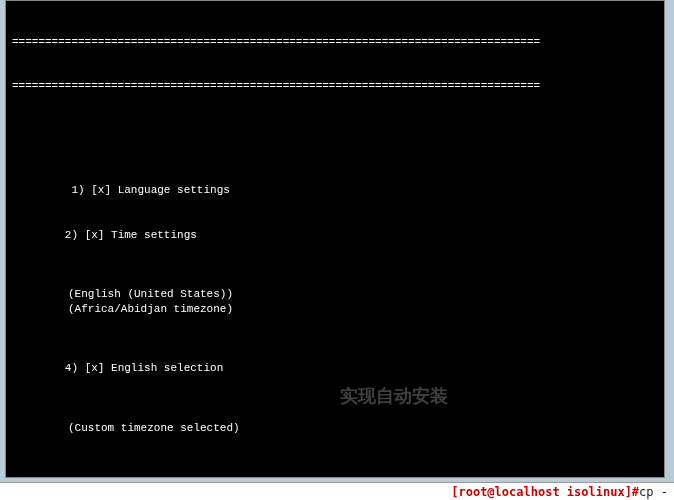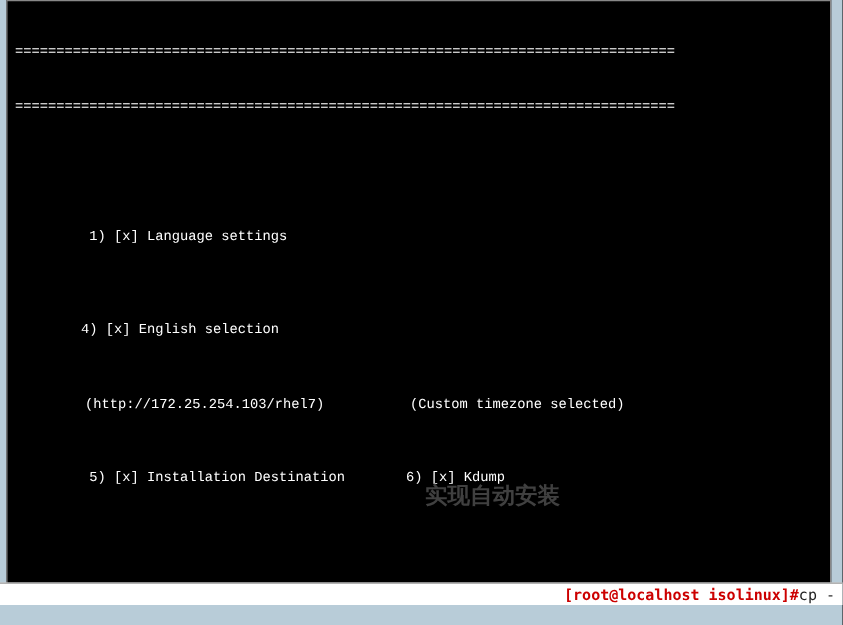--- a/index.html
+++ b/index.html
@@ -26,37 +26,37 @@
       white-space: pre;
       overflow: hidden;
     }
     .divider {
       letter-spacing: 0;
       overflow: hidden;
       white-space: nowrap;
     }
     .section-title { margin: 2px 0 6px 0; }
     .menu { margin-bottom: 4px; }
-    .menu-row { display: flex; }
+    .menu-row { display: flex; flex-direction: column; }
     .col-left { width: 260px; }
     .col-right { }
     .indent { padding-left: 56px; }
     .annotation {
       position: absolute;
       top: 384px;
       left: 340px;
       color: #404040;
       font-family: "Microsoft YaHei", sans-serif;
       font-size: 18px;
       font-weight: bold;
       text-align: right;
     }
     .bottom-bar {
       position: absolute;
-      bottom: 16px;
+      bottom: 0;
       left: 0;
       width: 674px;
       height: 18px;
       background: #fff;
       border-top: 1px solid #999;
       display: flex;
       justify-content: flex-end;
       align-items: center;
       padding-right: 6px;
       font-family: monospace;
@@ -70,28 +70,34 @@
 
 <div class="terminal">
   <div class="divider">================================================================================</div>
   <div class="divider">================================================================================</div>
 
   <div class="menu">
     <div class="menu-row">
       <div class="col-left">
         <span> </span><span>1)</span> <span>[x]</span> <span>Language settings</span>
       </div>
+      <div class="col-right">
+        <span>2)</span> <span>[x]</span> <span>Time settings</span>
+      </div>
+    </div>
+    <div class="menu-row">
+      <div class="col-left indent">(English (United States))</div>
+      <div class="col-right indent">(Africa/Abidjan timezone)</div>
     </div>
     <div class="menu-row">
       <div class="col-right">
         <span>4)</span> <span>[x]</span> <span>English selection</span>
       </div>
     </div>
     <div class="menu-row">
-      <div class="col-left indent">(http://172.25.254.103/rhel7)</div>
       <div class="col-right indent">(Custom timezone selected)</div>
     </div>
     <div class="menu-row">
       <div class="col-left">
         <span> </span><span>5)</span> <span>[x]</span> <span>Installation Destination</span>
       </div>
       <div class="col-right">
         <span>6)</span> <span>[x]</span> <span>Kdump</span>
       </div>
     </div>

